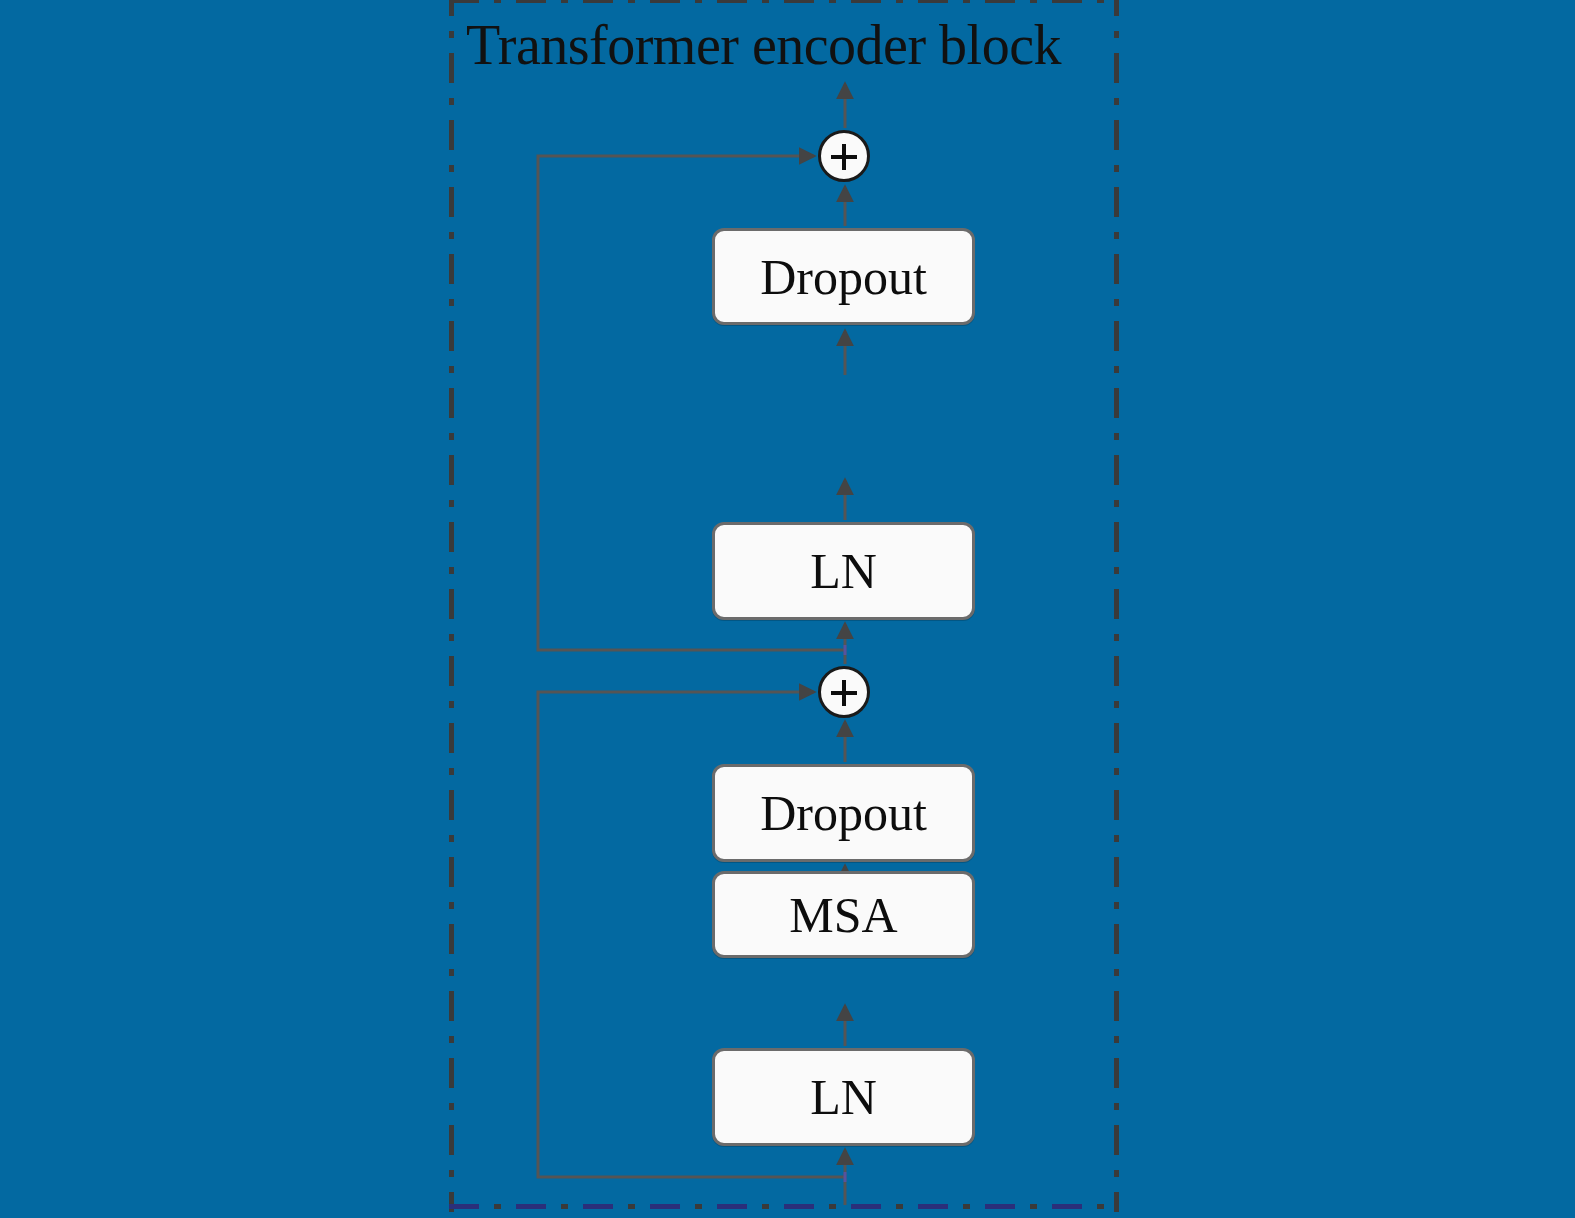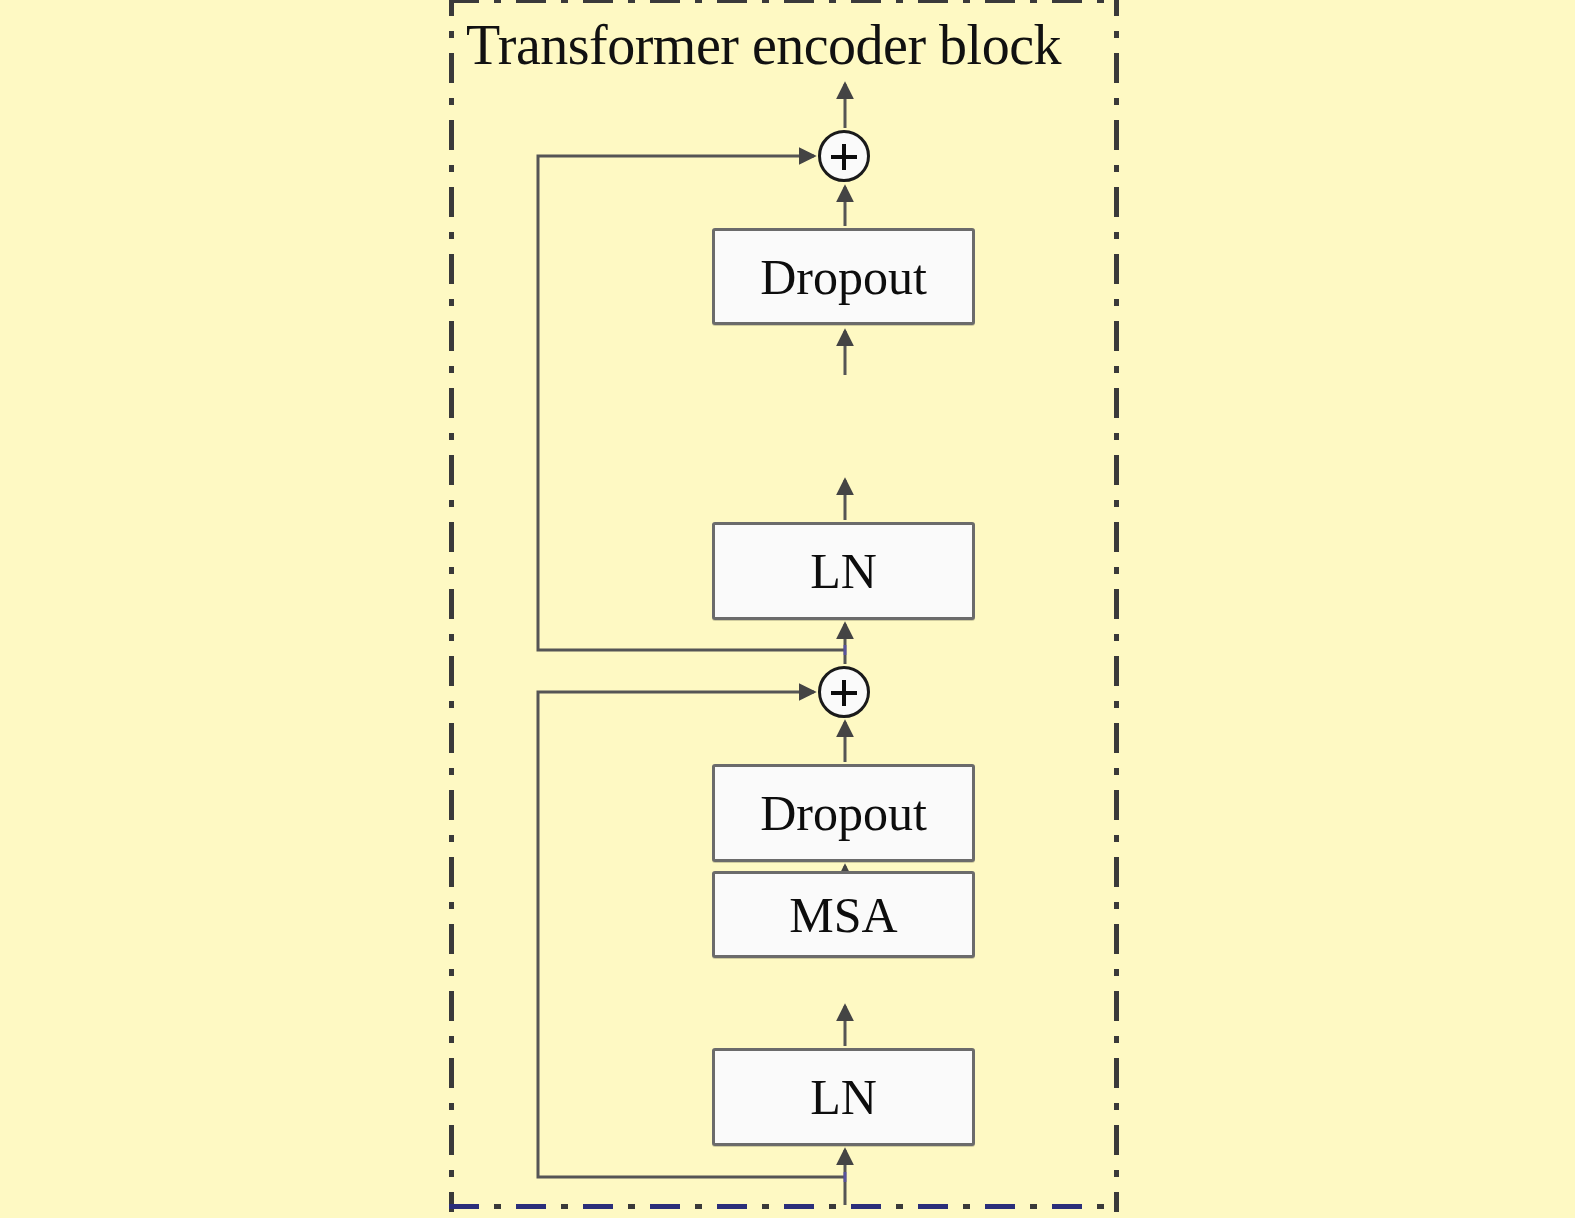--- a/index.html
+++ b/index.html
@@ -14,21 +14,21 @@
     overflow: hidden;
     font-family: "Liberation Serif", "DejaVu Serif", serif;
   }
 
   
   #diagram-canvas {
     position: absolute;
     left: 0; top: 0;
     width: 1575px;
     height: 1218px;
-    background: #fef9c3;
+    background: #0369a1;
   }
   
   .dash-dot-edge {
     position: absolute;
     background-image: none;
   }
   #edge-left, #edge-right {
     position: absolute;
     top: -14px;
     width: 5px;
@@ -83,21 +83,21 @@
     white-space: nowrap;
   }
 
   
   .node-box {
     position: absolute;
     left: 712px;
     width: 263px;
     box-sizing: border-box;
     border: 3px solid #6b6b6b;
-    border-radius: 3px;
+    border-radius: 12px;
     background: #fafafa;
     display: flex;
     align-items: center;
     justify-content: center;
     color: #0d0d0d;
     font-size: 50px;
     box-shadow: 0 1px 0 rgba(0,0,0,0.18);
   }
   #node-dropout-2 { top: 228px; height: 97px; }
   #node-mlp       { top: 377px; height: 97px; }

